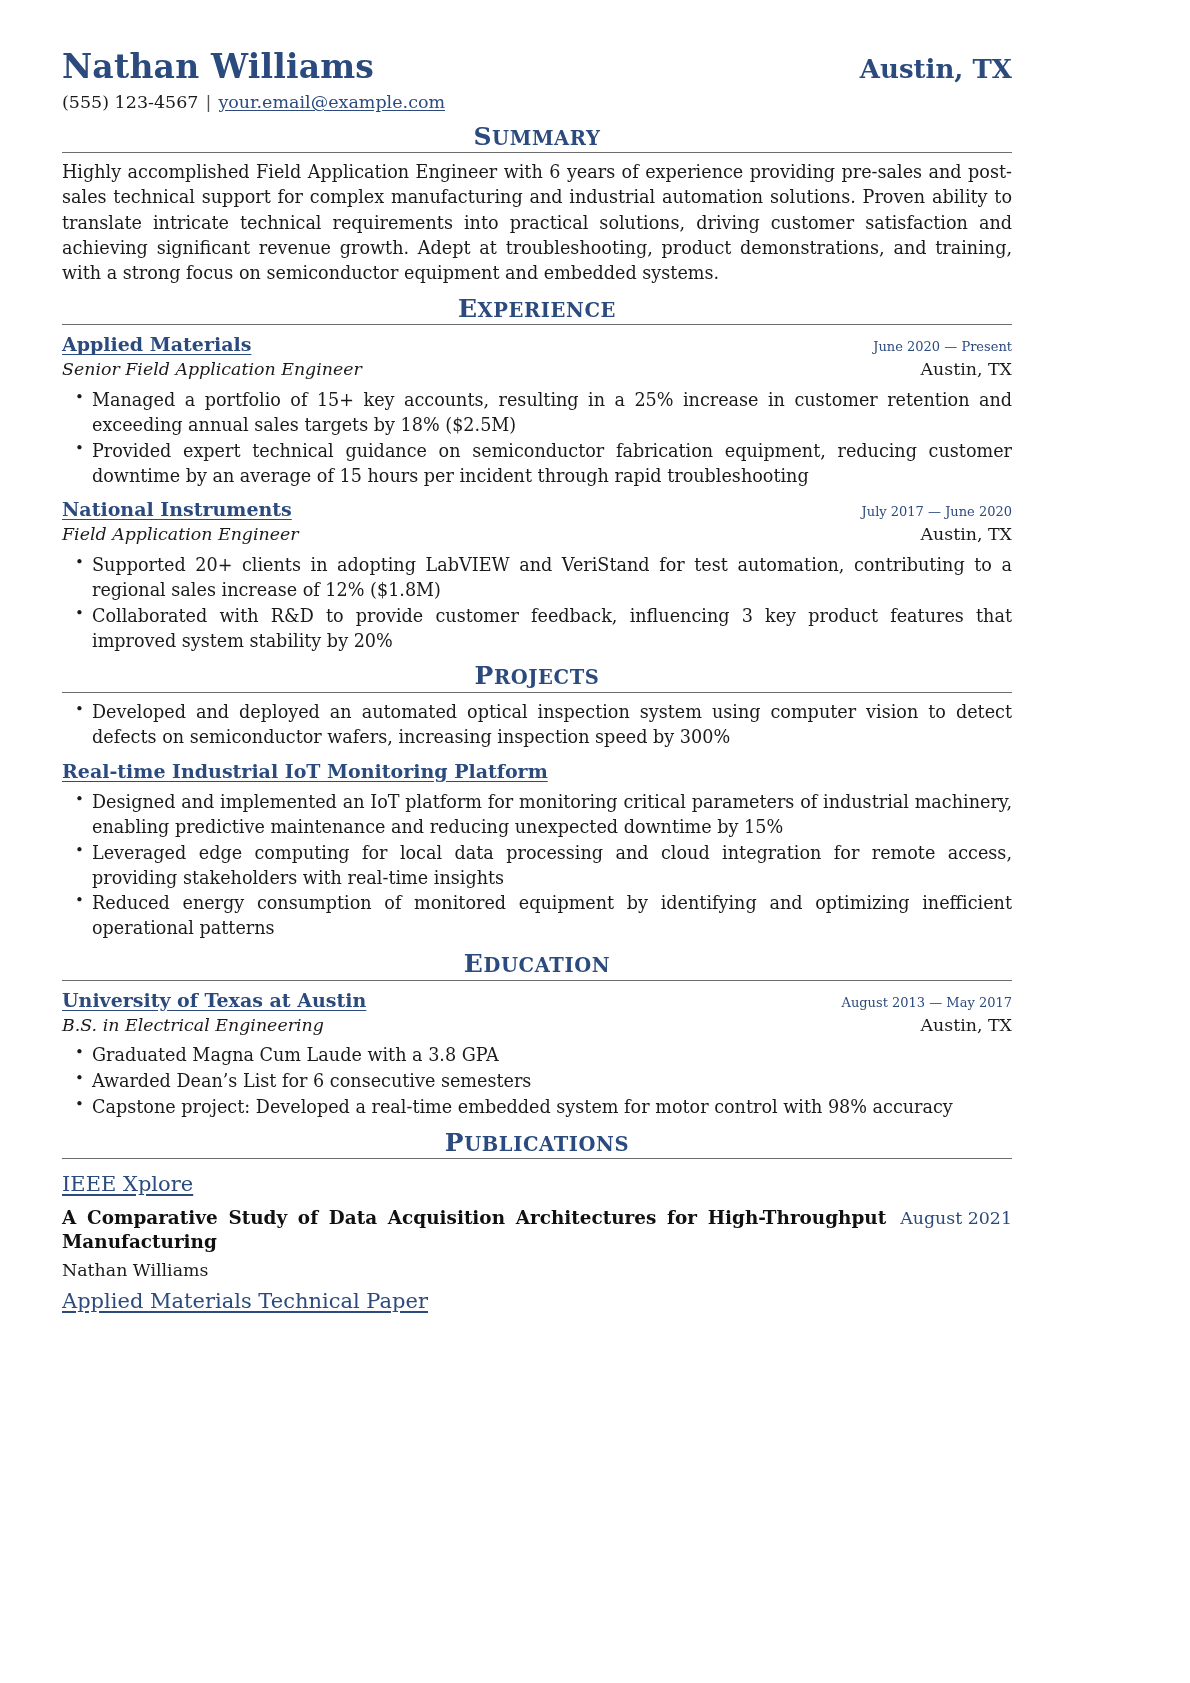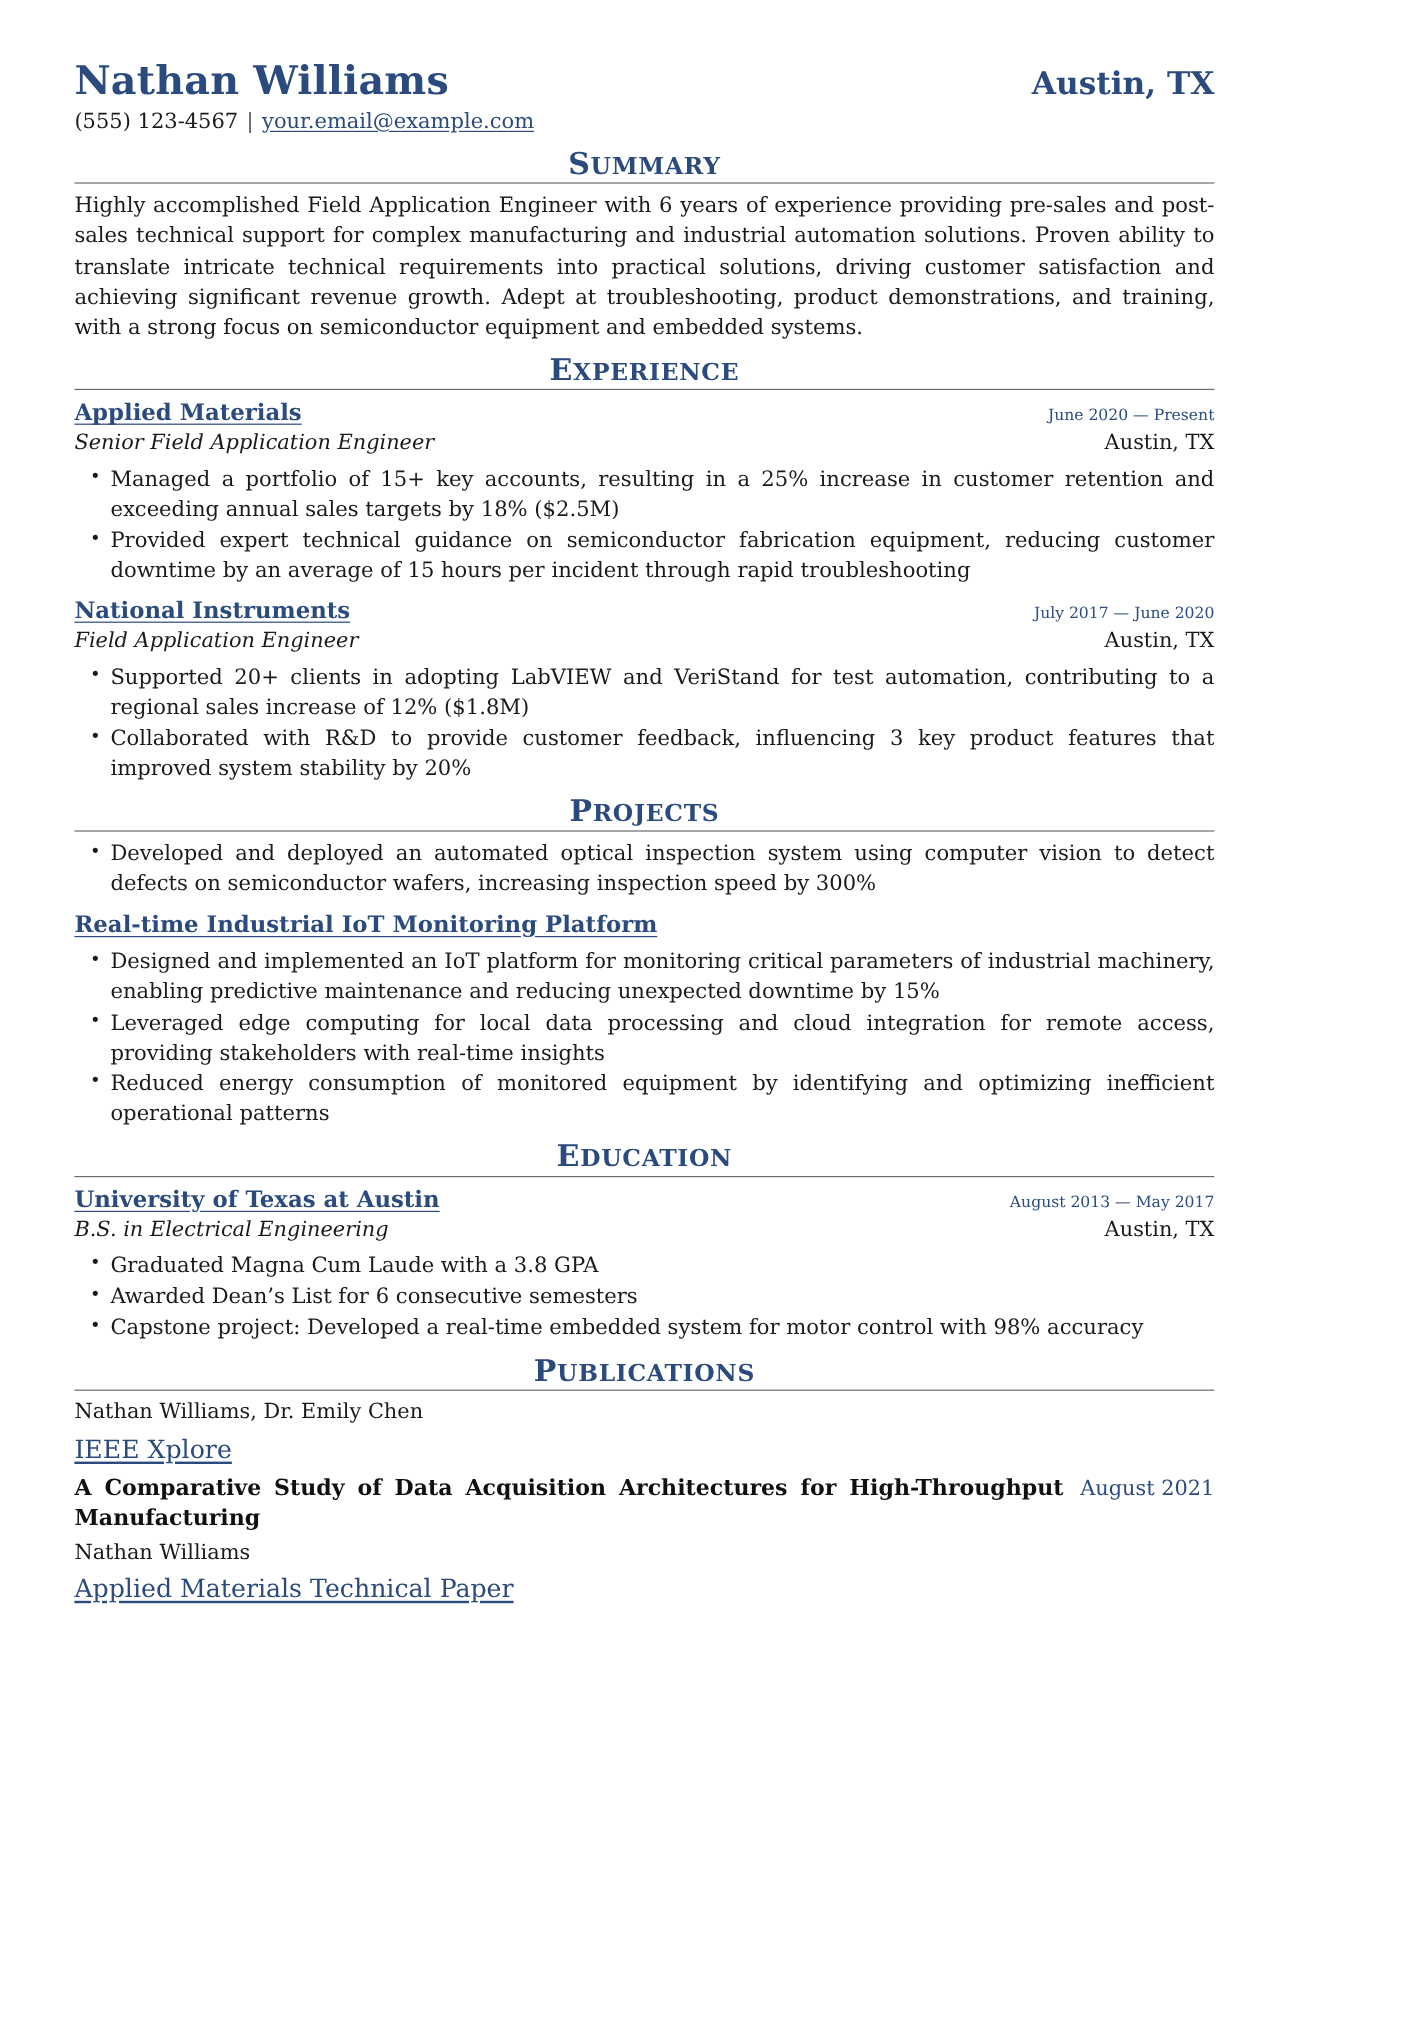--- a/index.html
+++ b/index.html
@@ -319,21 +319,20 @@
         <li>Capstone project: Developed a real-time embedded system for motor control with 98% accuracy</li>
       </ul>
     </div>
   </div>
 
   <div class="section">
     <div class="section-title"><span class="cap">P</span><span class="rest">ublications</span></div>
     <div class="rule"></div>
 
     <div class="pub">
-      <div class="pub-authors">Nathan Williams, Dr. Emily Chen</div>
       <a class="pub-venue" href="#">IEEE Xplore</a>
     </div>
 
     <div class="pub">
       <div class="pub-head">
         <span class="pub-title">A Comparative Study of Data Acquisition Architectures for High-Throughput Manufacturing</span>
         <span class="pub-date">August 2021</span>
       </div>
       <div class="pub-authors">Nathan Williams</div>
       <a class="pub-venue" href="#">Applied Materials Technical Paper</a>

